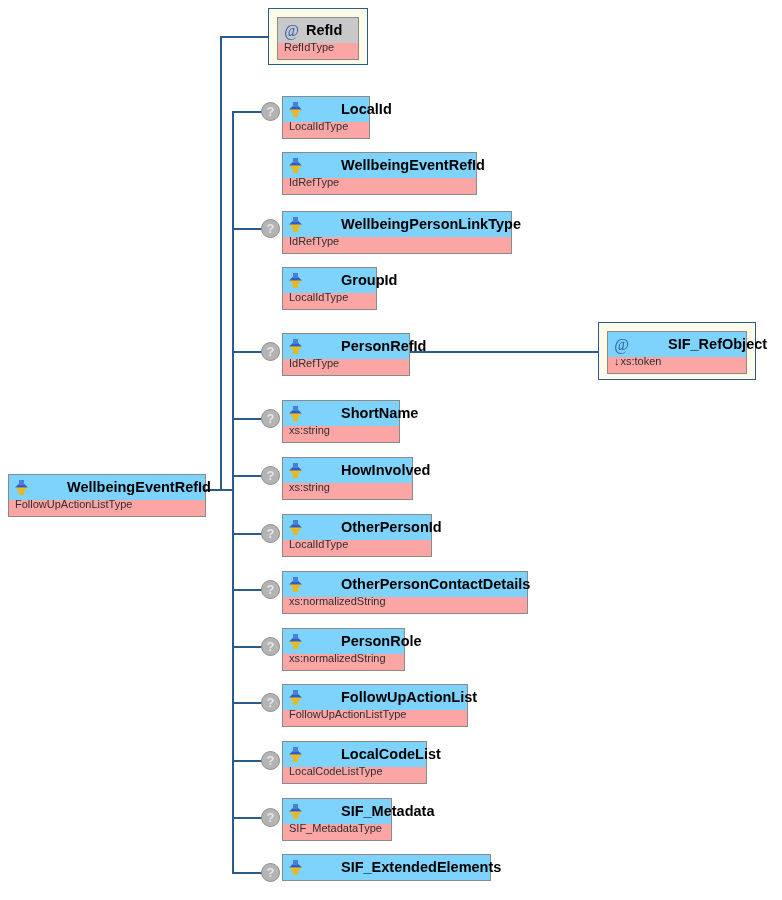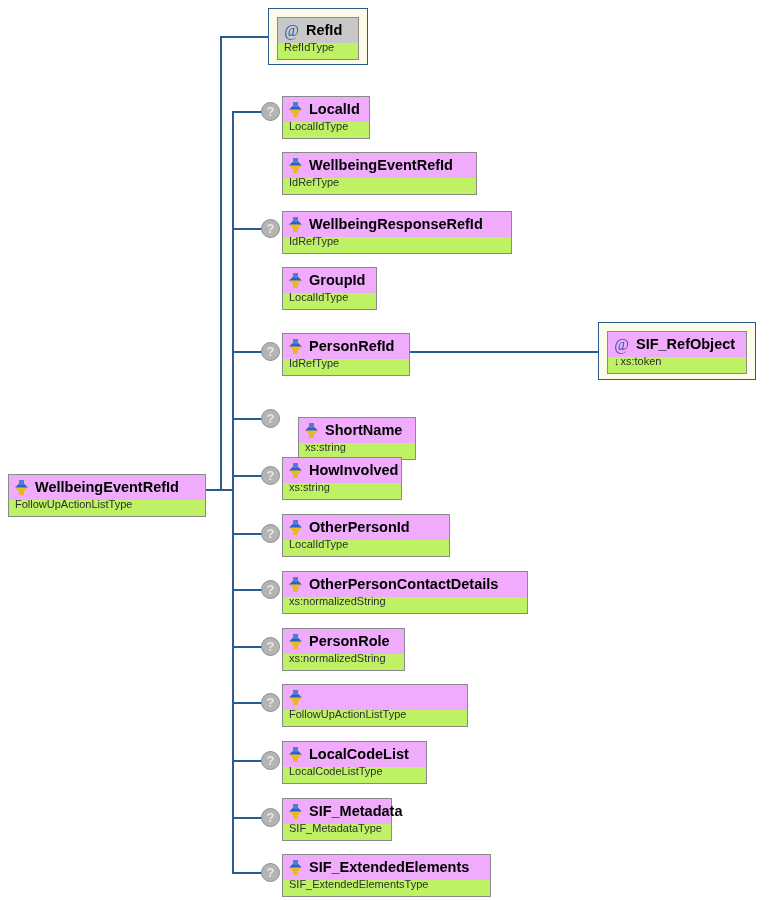--- a/index.html
+++ b/index.html
@@ -49,26 +49,26 @@
     align-items: center;
   }
   .ntype {
     box-sizing: border-box;
     height: 16px;
     line-height: 16px;
     padding: 0 6px 8px 6px;
     white-space: nowrap;
     font-size: 11px;
     color: #303030;
-    background: #bef264;
+    background: #fca5a5;
     display: flex;
     align-items: center;
   }
   
-  .t-white .ntitle { background: #f0abfc; }
+  .t-white .ntitle { background: #7dd3fc; gap: 32px; }
   .t-grey  .ntitle { background: #c8c8c8; }
 
   
   .attrwrap {
     position: absolute;
     box-sizing: border-box;
     border: 1px solid #2b5a8c;
     background: #fbfbe8;
     padding: 8px;
   }
@@ -222,21 +222,21 @@
   </div>
 
   <div class="opt" style="left:261px; top:219px;">?</div>
   <div class="node nbox t-white" style="left:282px; top:211px; width:230px;">
     <div class="ntitle">
       <span class="ico ico-elem">
           <i class="q2"></i>
           <span class="dot"></span>
           <span class="dot2"></span>
         </span>
-      <span>WellbeingResponseRefId</span>
+      <span>WellbeingPersonLinkType</span>
     </div>
     <div class="ntype">IdRefType</div>
   </div>
 
   <div class="node nbox t-white" style="left:282px; top:267px; width:95px;">
     <div class="ntitle">
       <span class="ico ico-elem">
           <i class="q2"></i>
           <span class="dot"></span>
           <span class="dot2"></span>
@@ -266,47 +266,47 @@
         <span>SIF_RefObject</span>
       </div>
       <div class="ntype">
         <span class="arrow-down">↓</span>
           <span>xs:token</span>
       </div>
     </div>
   </div>
 
   <div class="opt" style="left:261px; top:409px;">?</div>
-  <div class="node nbox t-white" style="left:282px; top:417px; width:118px;margin-left:16px;">
+  <div class="node nbox t-white" style="left:282px; top:400px; width:118px;">
     <div class="ntitle">
       <span class="ico ico-elem">
           <i class="q2"></i>
           <span class="dot"></span>
           <span class="dot2"></span>
         </span>
       <span>ShortName</span>
     </div>
     <div class="ntype">xs:string</div>
   </div>
 
   <div class="opt" style="left:261px; top:466px;">?</div>
-  <div class="node nbox t-white" style="left:282px; top:457px; width:120px;">
+  <div class="node nbox t-white" style="left:282px; top:457px; width:131px;">
     <div class="ntitle">
       <span class="ico ico-elem">
           <i class="q2"></i>
           <span class="dot"></span>
           <span class="dot2"></span>
         </span>
       <span>HowInvolved</span>
     </div>
     <div class="ntype">xs:string</div>
   </div>
 
   <div class="opt" style="left:261px; top:524px;">?</div>
-  <div class="node nbox t-white" style="left:282px; top:514px; width:168px;">
+  <div class="node nbox t-white" style="left:282px; top:514px; width:150px;">
     <div class="ntitle">
       <span class="ico ico-elem">
           <i class="q2"></i>
           <span class="dot"></span>
           <span class="dot2"></span>
         </span>
       <span>OtherPersonId</span>
     </div>
     <div class="ntype">LocalIdType</div>
   </div>
@@ -338,20 +338,21 @@
   </div>
 
   <div class="opt" style="left:261px; top:693px;">?</div>
   <div class="node nbox t-white" style="left:282px; top:684px; width:186px;">
     <div class="ntitle">
       <span class="ico ico-elem">
           <i class="q2"></i>
           <span class="dot"></span>
           <span class="dot2"></span>
         </span>
+      <span>FollowUpActionList</span>
     </div>
     <div class="ntype">FollowUpActionListType</div>
   </div>
 
   <div class="opt" style="left:261px; top:751px;">?</div>
   <div class="node nbox t-white" style="left:282px; top:741px; width:145px;">
     <div class="ntitle">
       <span class="ico ico-elem">
           <i class="q2"></i>
           <span class="dot"></span>
@@ -378,16 +379,15 @@
   <div class="opt" style="left:261px; top:863px;">?</div>
   <div class="node nbox t-white" style="left:282px; top:854px; width:209px;">
     <div class="ntitle">
       <span class="ico ico-elem">
           <i class="q2"></i>
           <span class="dot"></span>
           <span class="dot2"></span>
         </span>
       <span>SIF_ExtendedElements</span>
     </div>
-    <div class="ntype">SIF_ExtendedElementsType</div>
   </div>
 
 </div>
 
 </body></html>

